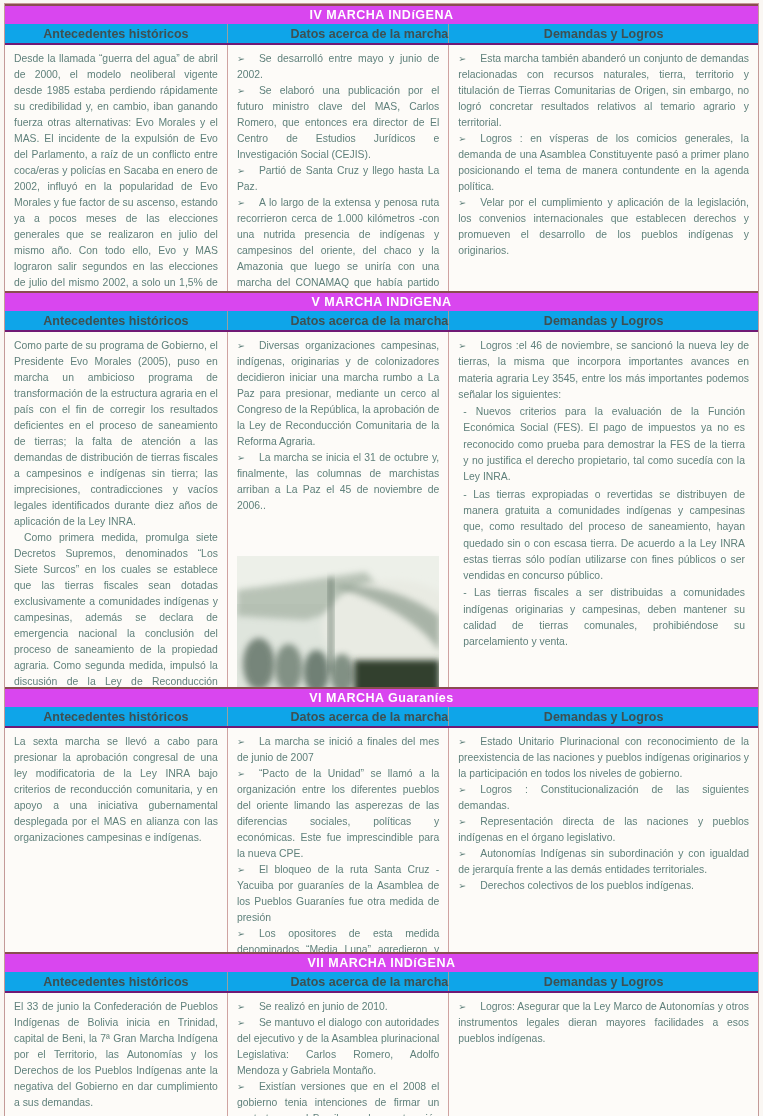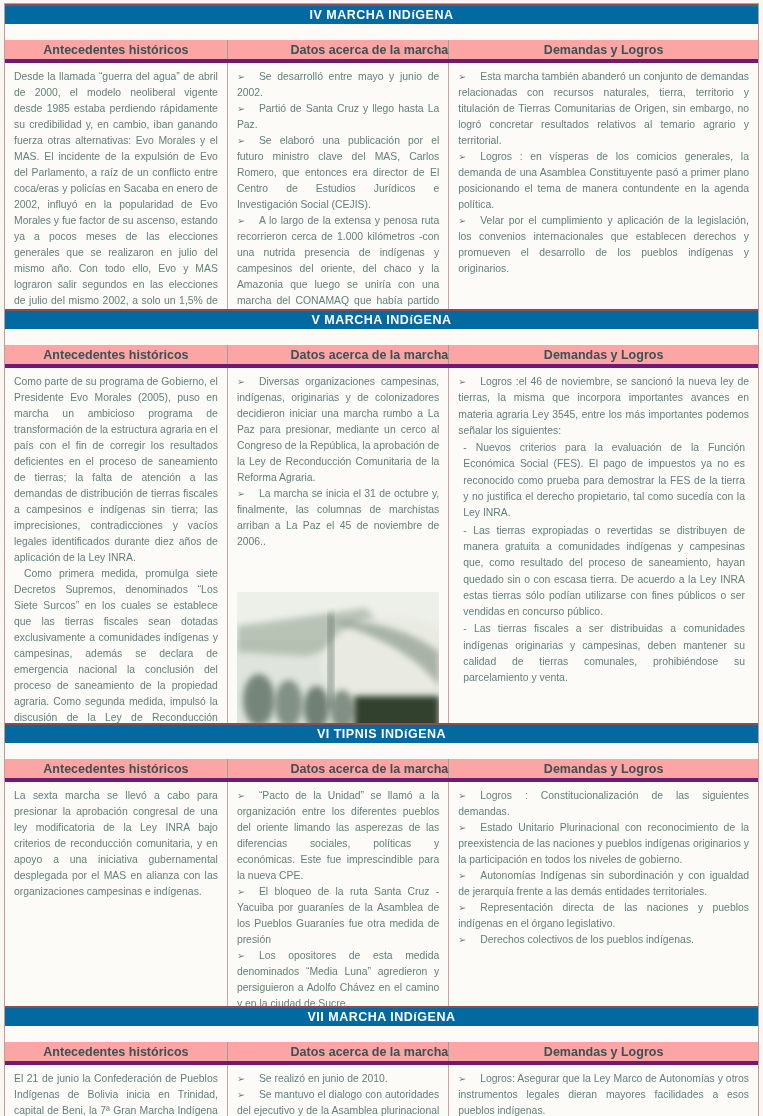--- a/index.html
+++ b/index.html
@@ -3,27 +3,27 @@
 <meta charset="utf-8">
 <style>
   html,body{margin:0;padding:0;background:#e8e4e0;}
   .page{
     width:763px;height:1116px;box-sizing:border-box;
     background:#faf7f3;padding:3px 4px 0 4px;overflow:hidden;
     font-family:"Liberation Sans",sans-serif;
   }
   .doc{border:1px solid #c49a98;background:#fdfbf8;}
   .band{
-    background:#0369a1;border-top:2px solid #8a4d51;height:18px;
+    background:#d946ef;border-top:2px solid #8a4d51;height:18px;
     display:flex;align-items:center;justify-content:center;
   }
   .band-title{
     color:#ffffff;font-size:12.5px;font-weight:bold;letter-spacing:.5px;line-height:18px;
   }
-  .col-heads{display:flex;background:#fca5a5;border-bottom:4px solid #701a75;margin-top:16px;}
+  .col-heads{display:flex;background:#0ea5e9;border-bottom:2px solid #701a75;}
   .col-head{
     box-sizing:border-box;text-align:center;font-weight:bold;font-size:12.5px;
     color:#3e5052;padding:3px 0 2px 0;border-right:1px solid #9aa0a0;
   }
   .col-head:last-child{border-right:none;}
   .w1{width:29.6%;}
   .w2{width:29.4%;text-align:right;}
   .w3{width:41.0%;}
   .cells{display:flex;align-items:stretch;background:#fdfbf8;overflow:hidden;}
   .cell{
@@ -58,22 +58,22 @@
       <div class="col-head w1">Antecedentes históricos</div>
       <div class="col-head w2">Datos acerca de la marcha</div>
       <div class="col-head w3">Demandas y Logros</div>
     </div>
     <div class="cells">
       <div class="cell w1">
             <p class="para">Desde la llamada “guerra del agua” de abril de 2000, el modelo neoliberal vigente desde 1985 estaba perdiendo rápidamente su credibilidad y, en cambio, iban ganando fuerza otras alternativas: Evo Morales y el MAS. El incidente de la expulsión de Evo del Parlamento, a raíz de un conflicto entre coca/eras y policías en Sacaba en enero de 2002, influyó en la popularidad de Evo Morales y fue factor de su ascenso, estando ya a pocos meses de las elecciones generales que se realizaron en julio del mismo año. Con todo ello, Evo y MAS lograron salir segundos en las elecciones de julio del mismo 2002, a solo un 1,5% de ganador Gonzalo Sanchez de Lozada.</p>
           </div>
       <div class="cell w2">
             <p class="bullet"><span class="arrow">➢</span><span>Se desarrolló entre mayo y junio de 2002.</span></p>
+            <p class="bullet"><span class="arrow">➢</span><span>Se elaboró una publicación por el futuro ministro clave del MAS, Carlos Romero, que entonces era director de El Centro de Estudios Jurídicos e Investigación Social (CEJIS).</span></p>
             <p class="bullet"><span class="arrow">➢</span><span>Partió de Santa Cruz y llego hasta La Paz.</span></p>
-            <p class="bullet"><span class="arrow">➢</span><span>Se elaboró una publicación por el futuro ministro clave del MAS, Carlos Romero, que entonces era director de El Centro de Estudios Jurídicos e Investigación Social (CEJIS).</span></p>
             <p class="bullet"><span class="arrow">➢</span><span>A lo largo de la extensa y penosa ruta recorrieron cerca de 1.000 kilómetros -con una nutrida presencia de indígenas y campesinos del oriente, del chaco y la Amazonia que luego se uniría con una marcha del CONAMAQ que había partido desde los departamentos de Potosí y Oruro.</span></p>
           </div>
       <div class="cell w3">
             <p class="bullet"><span class="arrow">➢</span><span>Esta marcha también abanderó un conjunto de demandas relacionadas con recursos naturales, tierra, territorio y titulación de Tierras Comunitarias de Origen, sin embargo, no logró concretar resultados relativos al temario agrario y territorial.</span></p>
             <p class="bullet"><span class="arrow">➢</span><span>Logros : en vísperas de los comicios generales, la demanda de una Asamblea Constituyente pasó a primer plano posicionando el tema de manera contundente en la agenda política.</span></p>
             <p class="bullet"><span class="arrow">➢</span><span>Velar por el cumplimiento y aplicación de la legislación, los convenios internacionales que establecen derechos y promueven el desarrollo de los pueblos indígenas y originarios.</span></p>
           </div>
     </div>
   </div>
 
@@ -120,58 +120,59 @@
             <p class="bullet"><span class="arrow">➢</span><span>Logros :el 46 de noviembre, se sancionó la nueva ley de tierras, la misma que incorpora importantes avances en materia agraria Ley 3545, entre los más importantes podemos señalar los siguientes:</span></p>
             <p class="dash">- Nuevos criterios para la evaluación de la Función Económica Social (FES). El pago de impuestos ya no es reconocido como prueba para demostrar la FES de la tierra y no justifica el derecho propietario, tal como sucedía con la Ley INRA.</p>
             <p class="dash">- Las tierras expropiadas o revertidas se distribuyen de manera gratuita a comunidades indígenas y campesinas que, como resultado del proceso de saneamiento, hayan quedado sin o con escasa tierra. De acuerdo a la Ley INRA estas tierras sólo podían utilizarse con fines públicos o ser vendidas en concurso público.</p>
             <p class="dash">- Las tierras fiscales a ser distribuidas a comunidades indígenas originarias y campesinas, deben mantener su calidad de tierras comunales, prohibiéndose su parcelamiento y venta.</p>
           </div>
     </div>
   </div>
 
   <div class="section">
     <div class="band">
-      <span class="band-title">VI TIPNIS INDíGENA</span>
+      <span class="band-title">VI MARCHA Guaraníes</span>
     </div>
     <div class="col-heads">
       <div class="col-head w1">Antecedentes históricos</div>
       <div class="col-head w2">Datos acerca de la marcha</div>
       <div class="col-head w3">Demandas y Logros</div>
     </div>
     <div class="cells">
       <div class="cell w1">
             <p class="para">La sexta marcha se llevó a cabo para presionar la aprobación congresal de una ley modificatoria de la Ley INRA bajo criterios de reconducción comunitaria, y en apoyo a una iniciativa gubernamental desplegada por el MAS en alianza con las organizaciones campesinas e indígenas.</p>
           </div>
       <div class="cell w2">
+            <p class="bullet"><span class="arrow">➢</span><span>La marcha se inició a finales del mes de junio de 2007</span></p>
             <p class="bullet"><span class="arrow">➢</span><span>“Pacto de la Unidad” se llamó a la organización entre los diferentes pueblos del oriente limando las asperezas de las diferencias sociales, políticas y económicas. Este fue imprescindible para la nueva CPE.</span></p>
             <p class="bullet"><span class="arrow">➢</span><span>El bloqueo de la ruta Santa Cruz - Yacuiba por guaraníes de la Asamblea de los Pueblos Guaraníes fue otra medida de presión</span></p>
             <p class="bullet"><span class="arrow">➢</span><span>Los opositores de esta medida denominados “Media Luna” agredieron y persiguieron a Adolfo Chávez en el camino y en la ciudad de Sucre.</span></p>
           </div>
       <div class="cell w3">
+            <p class="bullet"><span class="arrow">➢</span><span>Estado Unitario Plurinacional con reconocimiento de la preexistencia de las naciones y pueblos indígenas originarios y la participación en todos los niveles de gobierno.</span></p>
             <p class="bullet"><span class="arrow">➢</span><span>Logros : Constitucionalización de las siguientes demandas.</span></p>
-            <p class="bullet"><span class="arrow">➢</span><span>Estado Unitario Plurinacional con reconocimiento de la preexistencia de las naciones y pueblos indígenas originarios y la participación en todos los niveles de gobierno.</span></p>
+            <p class="bullet"><span class="arrow">➢</span><span>Representación directa de las naciones y pueblos indígenas en el órgano legislativo.</span></p>
             <p class="bullet"><span class="arrow">➢</span><span>Autonomías Indígenas sin subordinación y con igualdad de jerarquía frente a las demás entidades territoriales.</span></p>
-            <p class="bullet"><span class="arrow">➢</span><span>Representación directa de las naciones y pueblos indígenas en el órgano legislativo.</span></p>
             <p class="bullet"><span class="arrow">➢</span><span>Derechos colectivos de los pueblos indígenas.</span></p>
           </div>
     </div>
   </div>
 
   <div class="section">
     <div class="band">
       <span class="band-title">VII MARCHA INDíGENA</span>
     </div>
     <div class="col-heads">
       <div class="col-head w1">Antecedentes históricos</div>
       <div class="col-head w2">Datos acerca de la marcha</div>
       <div class="col-head w3">Demandas y Logros</div>
     </div>
     <div class="cells">
       <div class="cell w1">
-            <p class="para">El 21 de junio la Confederación de Pueblos Indígenas de Bolivia inicia en Trinidad, capital de Beni, la 7ª Gran Marcha Indígena por el Territorio, las Autonomías y los Derechos de los Pueblos Indígenas ante la negativa del Gobierno en dar cumplimiento a sus demandas.</p>
+            <p class="para">El 33 de junio la Confederación de Pueblos Indígenas de Bolivia inicia en Trinidad, capital de Beni, la 7ª Gran Marcha Indígena por el Territorio, las Autonomías y los Derechos de los Pueblos Indígenas ante la negativa del Gobierno en dar cumplimiento a sus demandas.</p>
           </div>
       <div class="cell w2">
             <p class="bullet"><span class="arrow">➢</span><span>Se realizó en junio de 2010.</span></p>
             <p class="bullet"><span class="arrow">➢</span><span>Se mantuvo el dialogo con autoridades del ejecutivo y de la Asamblea plurinacional Legislativa: Carlos Romero, Adolfo Mendoza y Gabriela Montaño.</span></p>
             <p class="bullet"><span class="arrow">➢</span><span>Existían versiones que en el 2008 el gobierno tenia intenciones de firmar un contrato con el Brasil para la construcción de una mega carretera por el TIPNIS.</span></p>
           </div>
       <div class="cell w3">
             <p class="bullet"><span class="arrow">➢</span><span>Logros: Asegurar que la Ley Marco de Autonomías y otros instrumentos legales dieran mayores facilidades a esos pueblos indígenas.</span></p>
           </div>
     </div>

